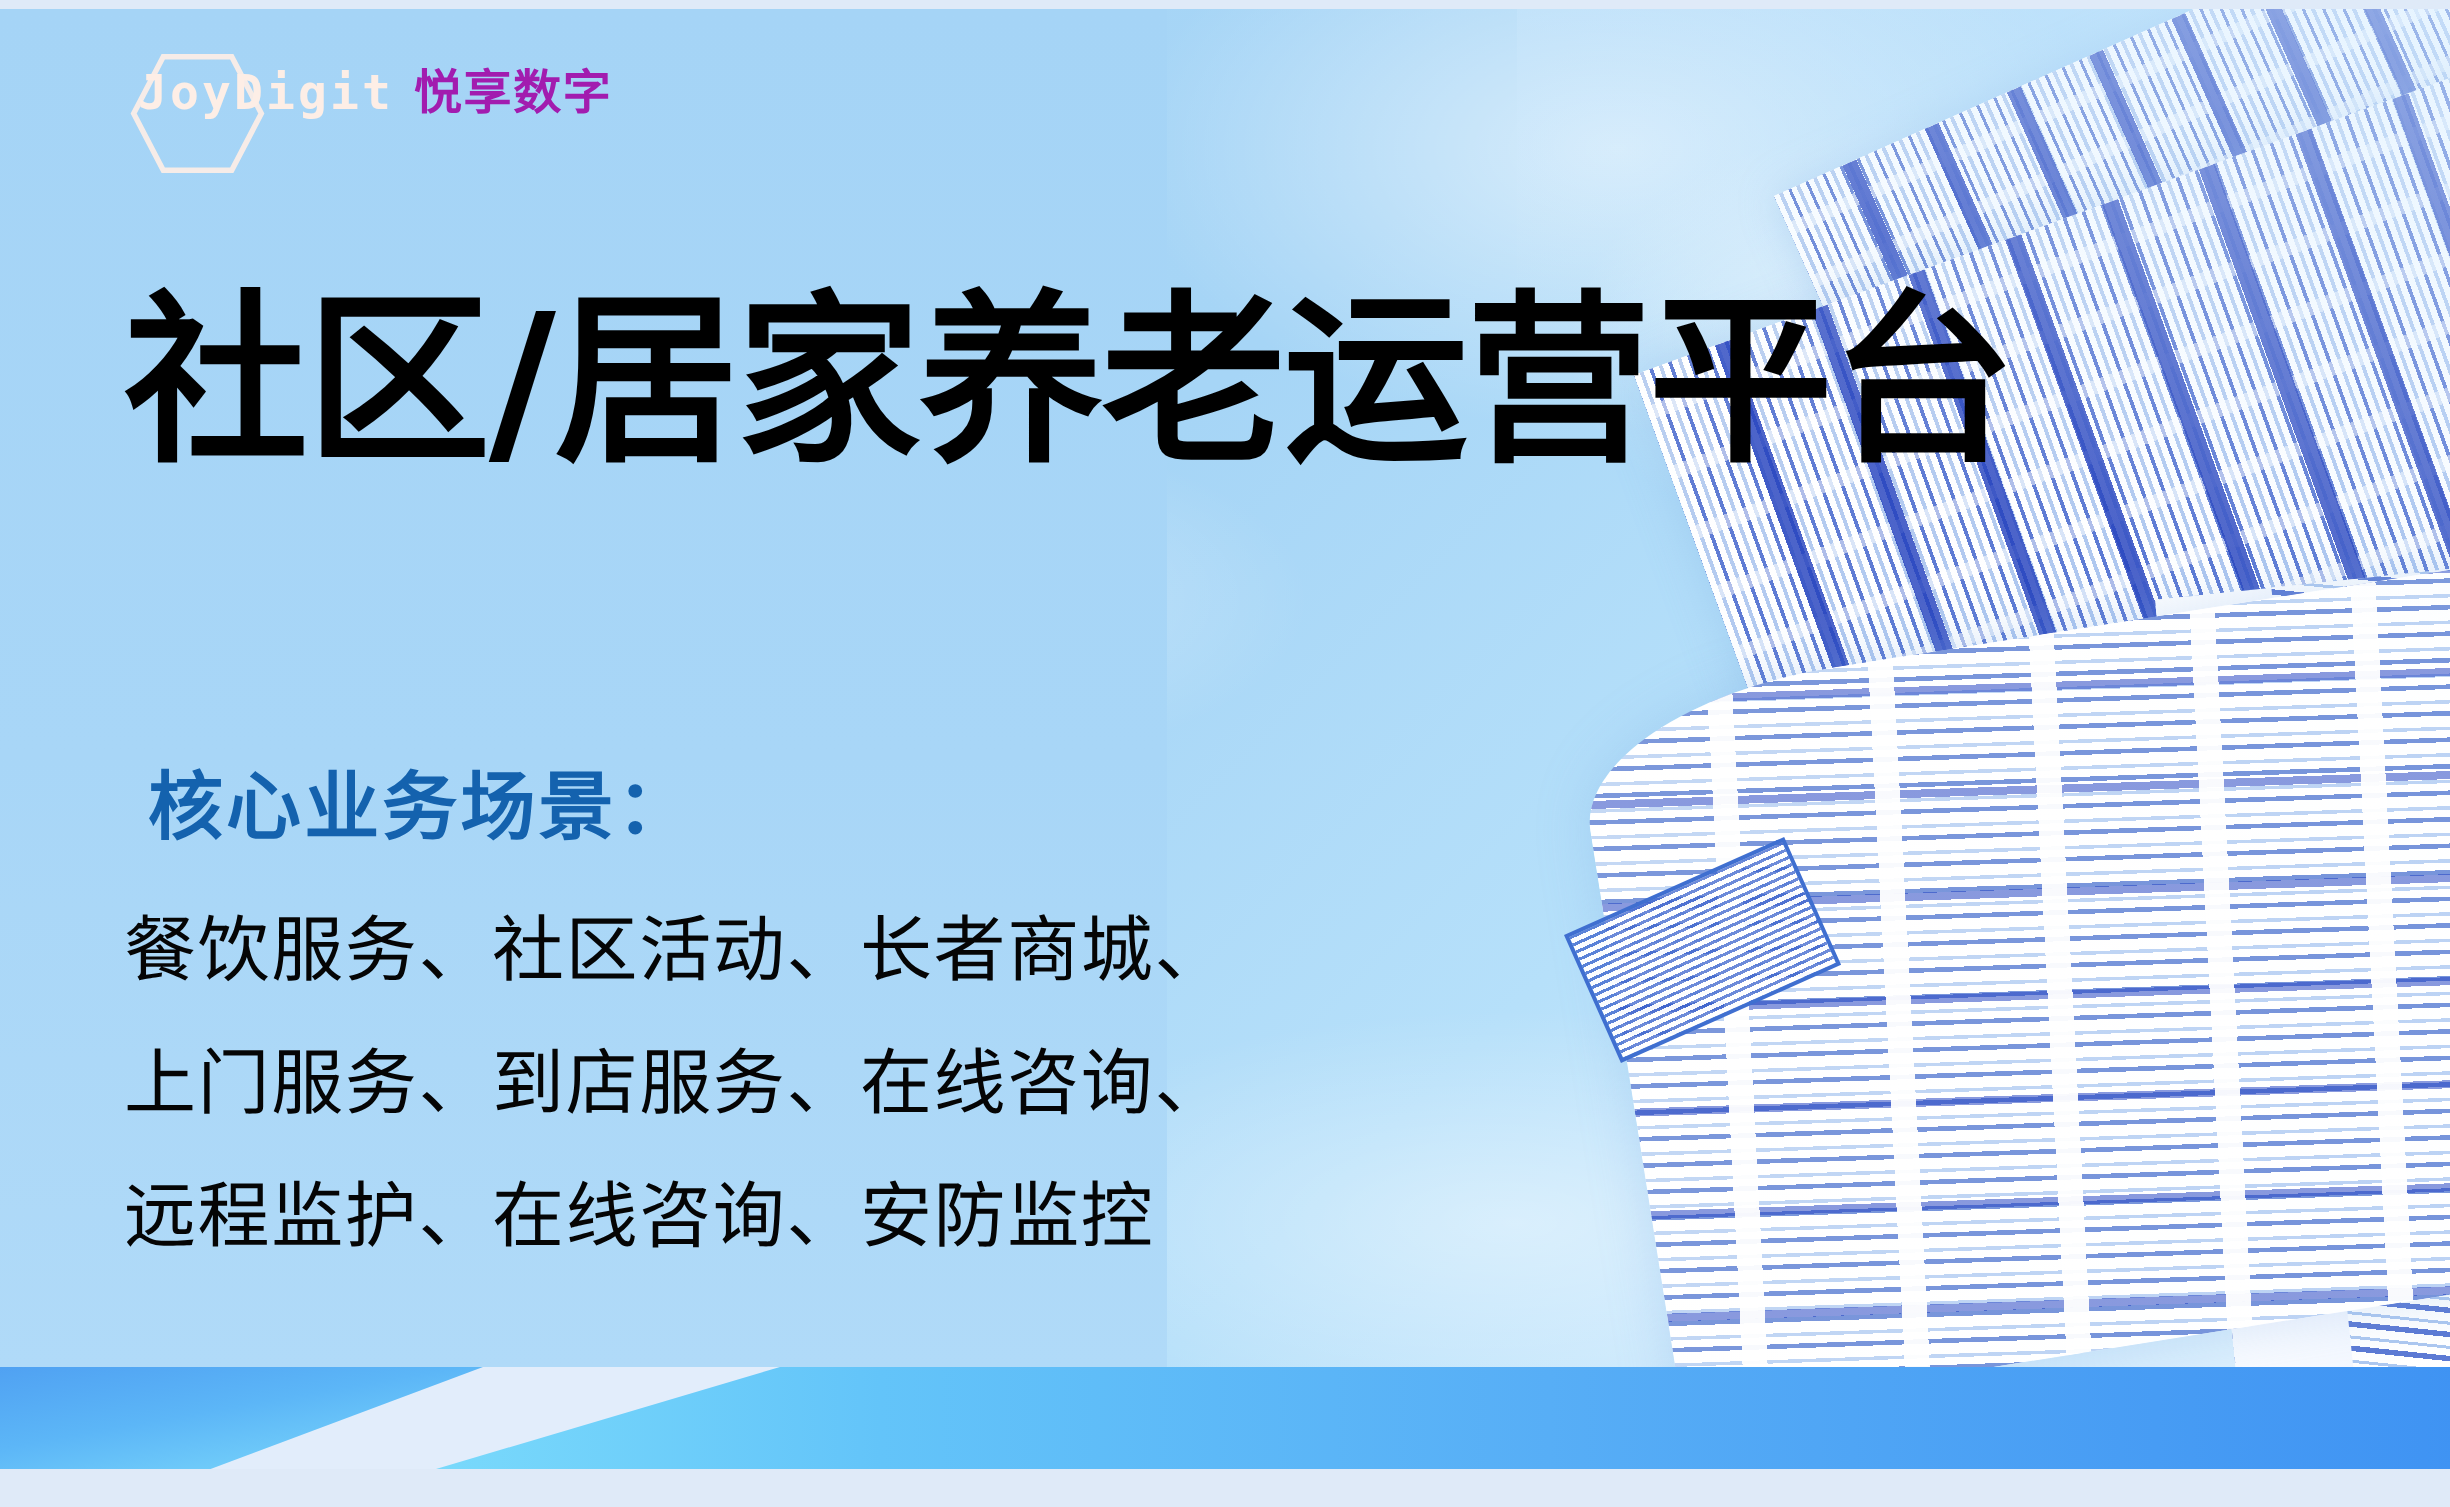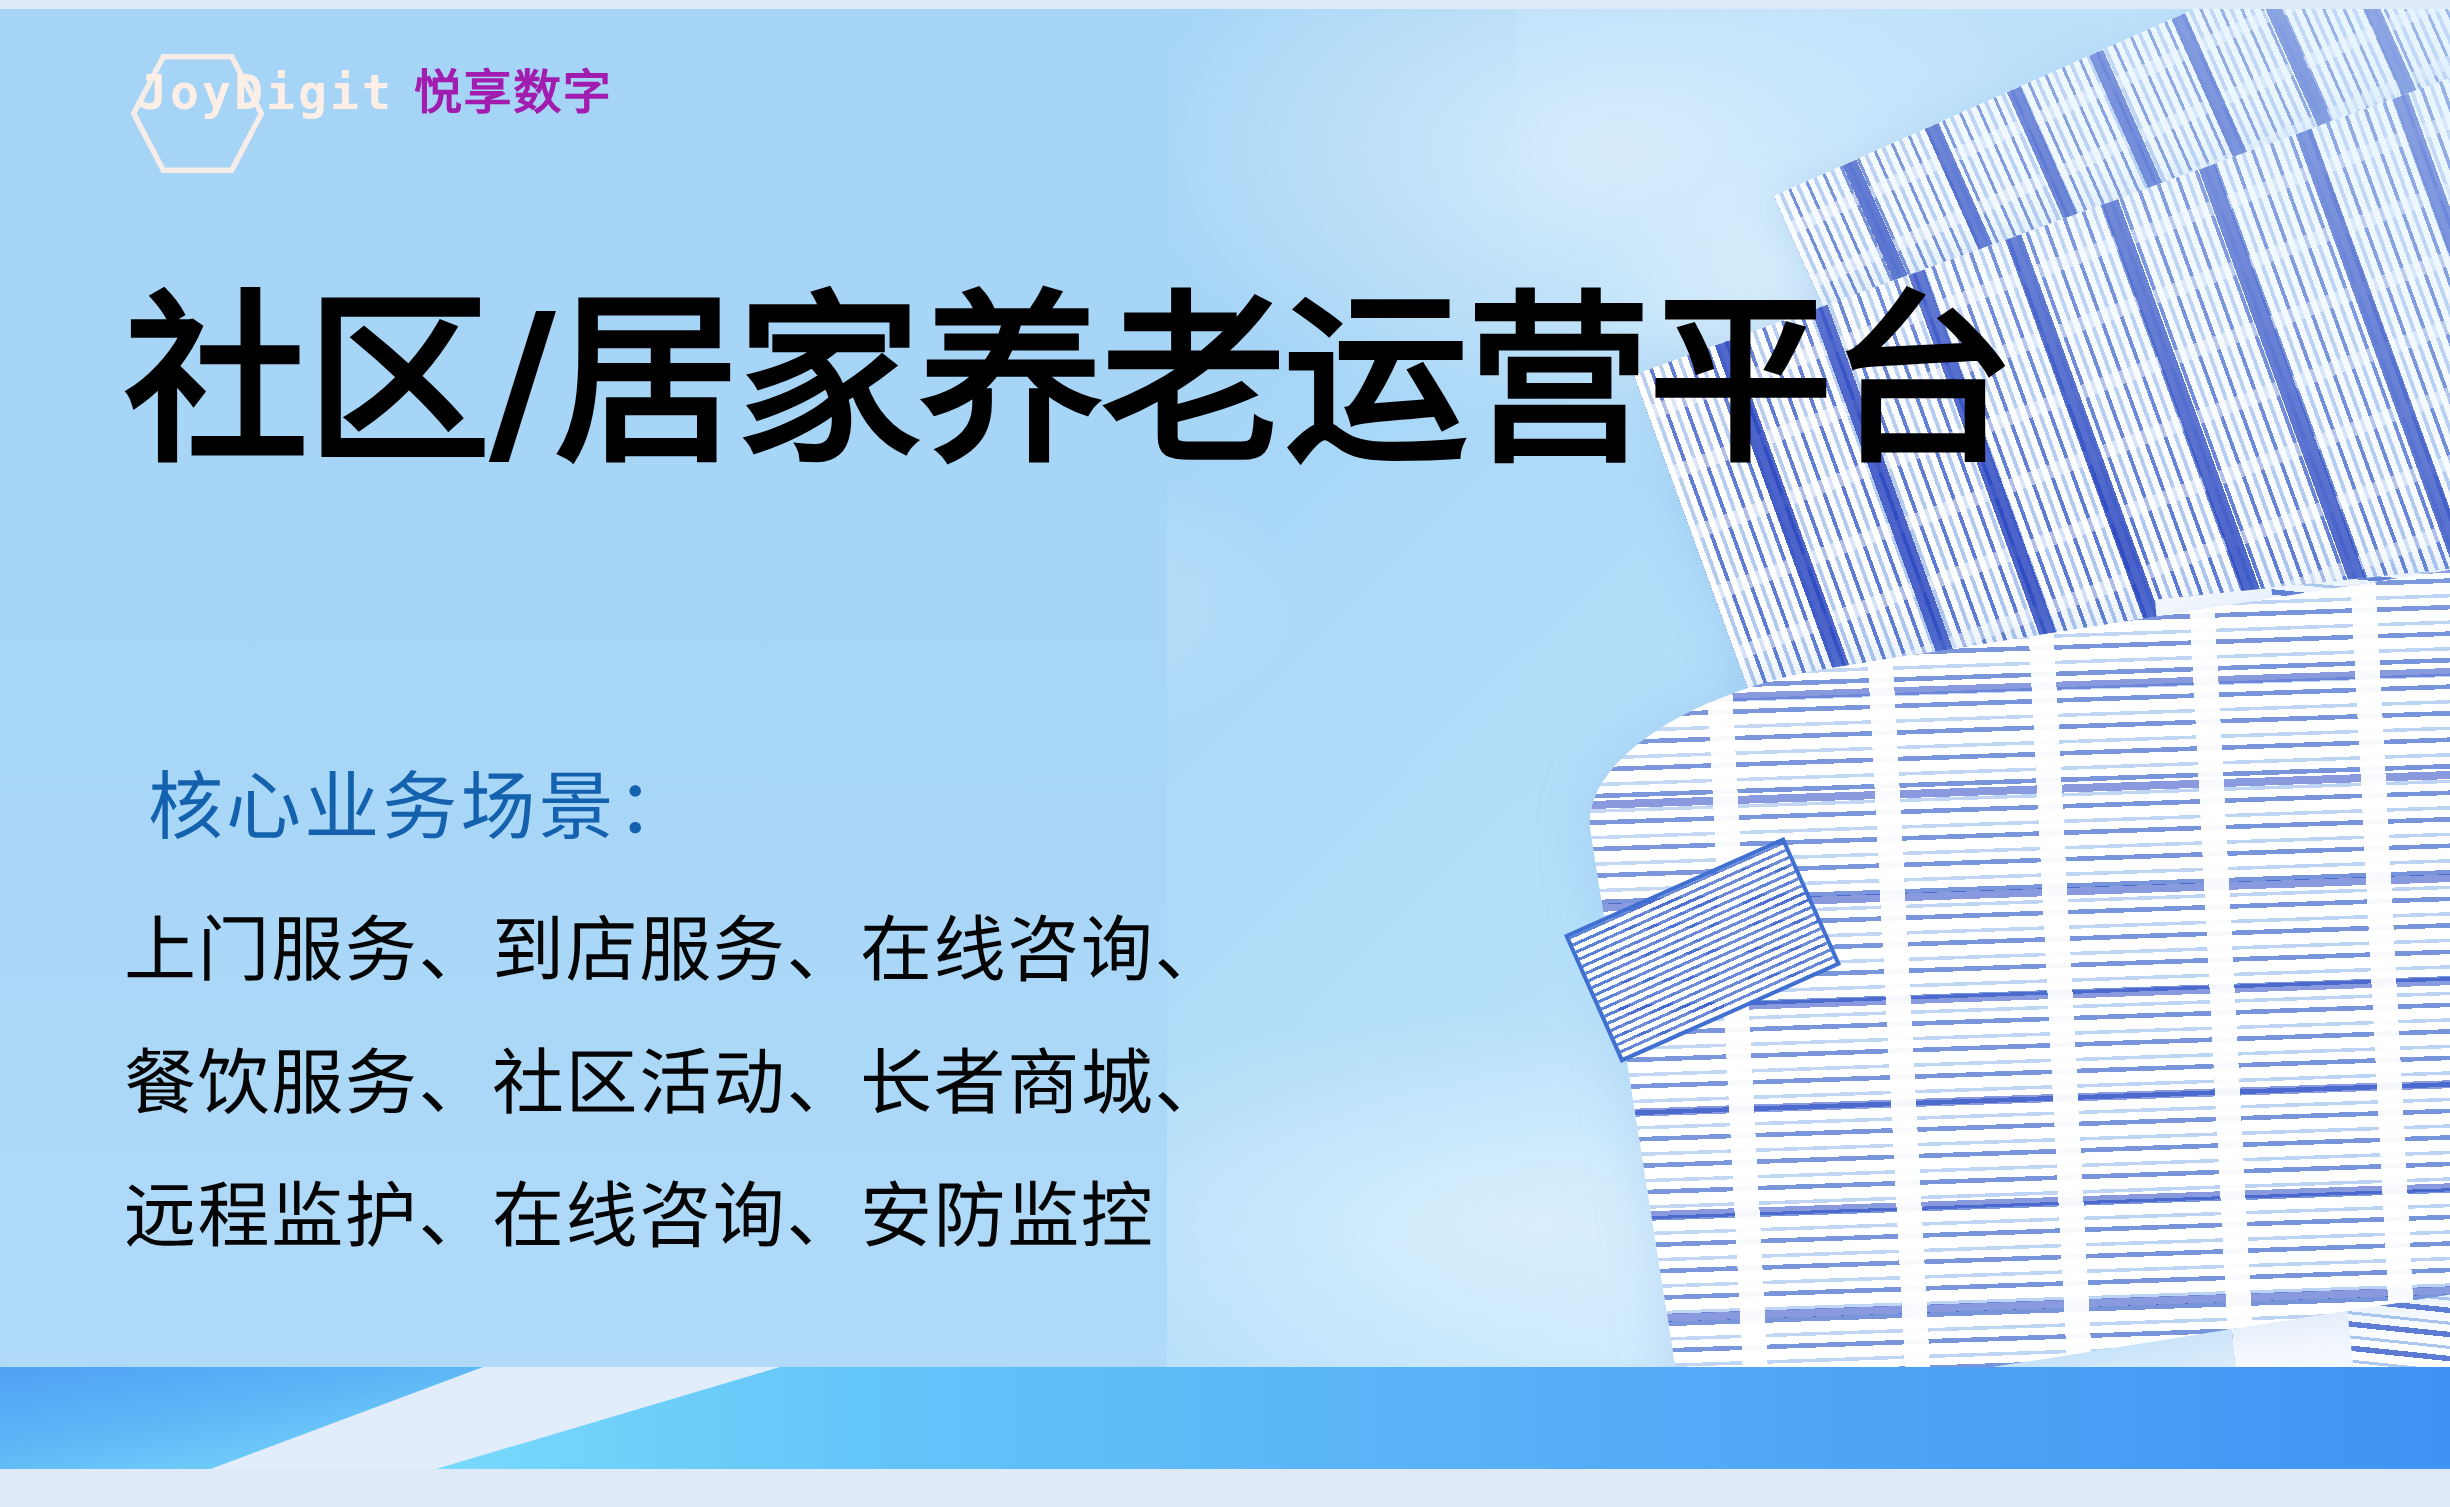--- a/index.html
+++ b/index.html
@@ -189,21 +189,21 @@
   .title{
     position:absolute;left:124px;top:288px;z-index:6;
     font-family:"DejaVu Sans","Liberation Sans",sans-serif;
     font-size:184px;font-weight:700;color:#000000;
     letter-spacing:-1.6px;line-height:1.02;white-space:nowrap;
   }
   
   .sec-head{
     position:absolute;left:148px;top:766px;z-index:6;
     font-family:"DejaVu Sans","Liberation Sans",sans-serif;
-    font-size:75px;font-weight:400;color:#1462ae;
+    font-size:75px;font-weight:700;color:#1462ae;
     letter-spacing:3.1px;line-height:1.1;white-space:nowrap;
   }
   
   .body-lines{
     position:absolute;left:124px;top:914px;z-index:6;
   }
   .body-line{
     font-family:"DejaVu Sans","Liberation Sans",sans-serif;
     font-size:72px;font-weight:400;color:#050505;
     letter-spacing:1.6px;line-height:1;white-space:nowrap;
@@ -268,22 +268,22 @@
     </svg>
     <span class="logo-mark">JoyDigit</span>
     <span class="logo-cn">悦享数字</span>
   </div>
 
   <div class="title">社区/居家养老运营平台</div>
 
   <div class="sec-head">核心业务场景：</div>
 
   <div class="body-lines">
+    <div class="body-line">餐饮服务、社区活动、长者商城、</div>
     <div class="body-line">上门服务、到店服务、在线咨询、</div>
-    <div class="body-line">餐饮服务、社区活动、长者商城、</div>
     <div class="body-line">远程监护、在线咨询、安防监控</div>
   </div>
 
   <div class="bottom-band">
     <div class="band-base"></div>
     <div class="band-left"></div>
     <div class="band-right"></div>
     <div class="band-foot"></div>
   </div>
 

